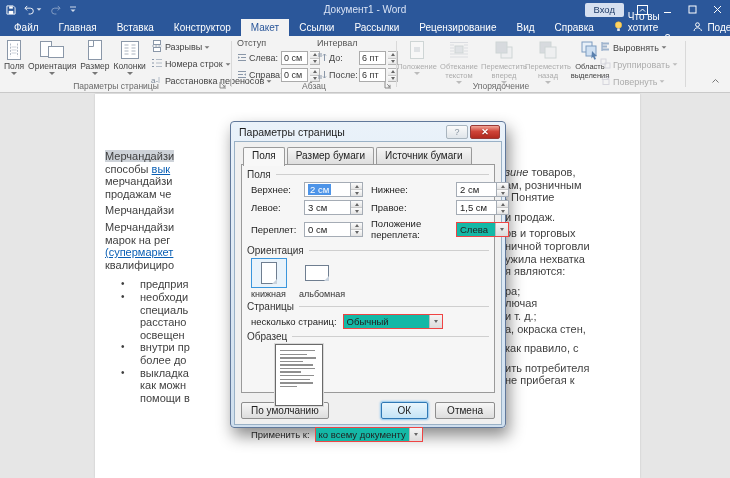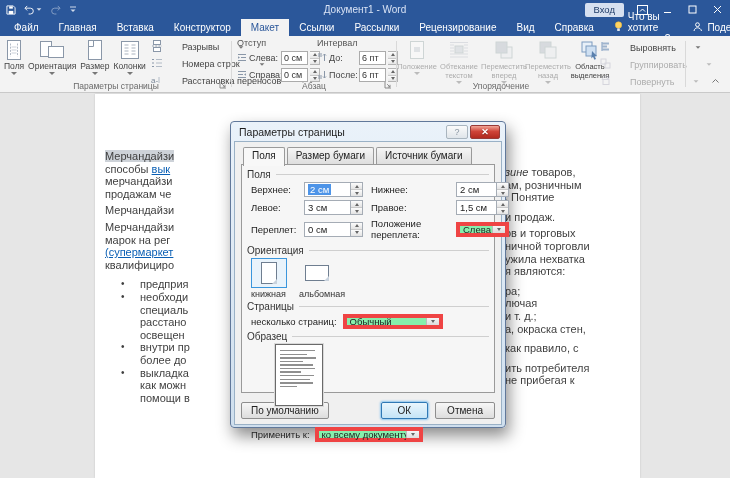--- a/index.html
+++ b/index.html
@@ -27,21 +27,21 @@
   .rgroup{position:absolute;top:0;height:56px}
   .glabel{position:absolute;bottom:1px;left:0;right:0;text-align:center;font-size:8.5px;color:#6a6a6a}
   .launcher{position:absolute;bottom:2px;right:2px;width:10px;height:10px;display:flex;align-items:center;justify-content:center}
   .vsep{position:absolute;top:5px;bottom:5px;width:1px;background:#d9d9d9}
   .bigrow{display:flex;align-items:flex-start}
   .bigbtn{display:flex;flex-direction:column;align-items:center;padding:2px 2px 0;text-align:center;color:#444}
   .bigbtn .ic{height:24px;display:flex;align-items:center;justify-content:center}
   .bigbtn .lbl{font-size:8.5px;line-height:9px}
   .bigbtn .arr{margin-top:1px}
   .smallcol{display:flex;flex-direction:column;gap:3px;margin-top:4px}
-  .smallbtn{display:flex;align-items:center;gap:19px;font-size:9px;color:#444;white-space:nowrap}
+  .smallbtn{display:flex;align-items:center;gap:2px;font-size:9px;color:#444;white-space:nowrap}
   .dis{color:#acacac!important}
   .dis svg{opacity:.4}
   .caret{width:0;height:0;border-left:3px solid transparent;border-right:3px solid transparent;border-top:3.5px solid #777;display:inline-block}
   .dis .caret{border-top-color:#bbb}
   
   .pcol{position:absolute;top:2px}
   .phead{font-size:9px;color:#555;margin-bottom:3px}
   .prow{display:flex;align-items:center;gap:2px;margin-bottom:3px;font-size:9px;color:#444}
   .prow .plbl{width:30px}
   .pinp{width:27px;height:14px;background:#fff;border:1px solid #ababab;font-size:9px;display:flex;align-items:center;padding-left:2px;color:#333}
@@ -80,21 +80,21 @@
   .dpanel{position:relative;border:1px solid #9a9a9a;background:#f6f6f6;height:229px;padding:2px 5px 0;z-index:1}
   .sech{display:flex;align-items:center;gap:5px;font-size:10px;color:#333;margin:2px 0 2px}
   .sech::after{content:"";flex:1;height:1px;background:#cfcfcf}
   .mgrid{display:grid;grid-template-columns:53px 59px 93px 53px;row-gap:3px;align-items:center;font-size:9.5px;padding-left:4px}
   .nfield{display:flex}
   .dinp{flex:1;height:15px;background:#fff;border:1px solid #a5acb5;display:flex;align-items:center;padding-left:3px;font-size:9.5px}
   .dinp .selval{background:#4d94e8;color:#fff;padding:0 2px}
   .dspin{width:12px;height:15px;border:1px solid #a5acb5;border-left:none;display:flex;flex-direction:column}
   .dspin i{flex:1;background:linear-gradient(#fcfcfc,#e3e3e3);display:flex;align-items:center;justify-content:center}
   .dspin i:first-child{border-bottom:1px solid #c9c9c9}
-  .dd{display:flex;height:15px;border:4px solid #ef4444;background:#86efac;align-items:center;font-size:9.5px}
+  .dd{display:flex;height:15px;border:1px solid #ef4444;background:#14b8a6;align-items:center;font-size:9.5px}
   .dd .val{flex:1;padding:0 3px;white-space:nowrap;overflow:hidden}
   .dd .btn{width:13px;height:100%;background:linear-gradient(#f4f4f4,#dcdcdc);border-left:1px solid #bcbcbc;display:flex;align-items:center;justify-content:center}
   .orow{display:flex;gap:8px;padding-left:4px;margin:2px 0 1px}
   .othumb{width:40px;font-size:9px;color:#333}
   .obox{width:36px;height:30px;display:flex;align-items:center;justify-content:center;border:1px solid transparent;background:transparent;margin-bottom:1px}
   .obox.on{border:1px solid #3a96dd;background:#e9f3fb}
   .ppage{position:relative;width:16px;height:22px;background:#fff;border:1px solid #6f7e90}
   .ppage::after,.lpage::after{content:"";position:absolute;right:-1px;bottom:-1px;width:0;height:0;border-left:5px solid transparent;border-bottom:5px solid #c8d2dd}
   .lpage{position:relative;width:24px;height:16px;background:#fff;border:1px solid #6f7e90}
   .pgrow{display:flex;align-items:center;gap:6px;padding-left:4px;font-size:9.5px;margin:1px 0 2px}

